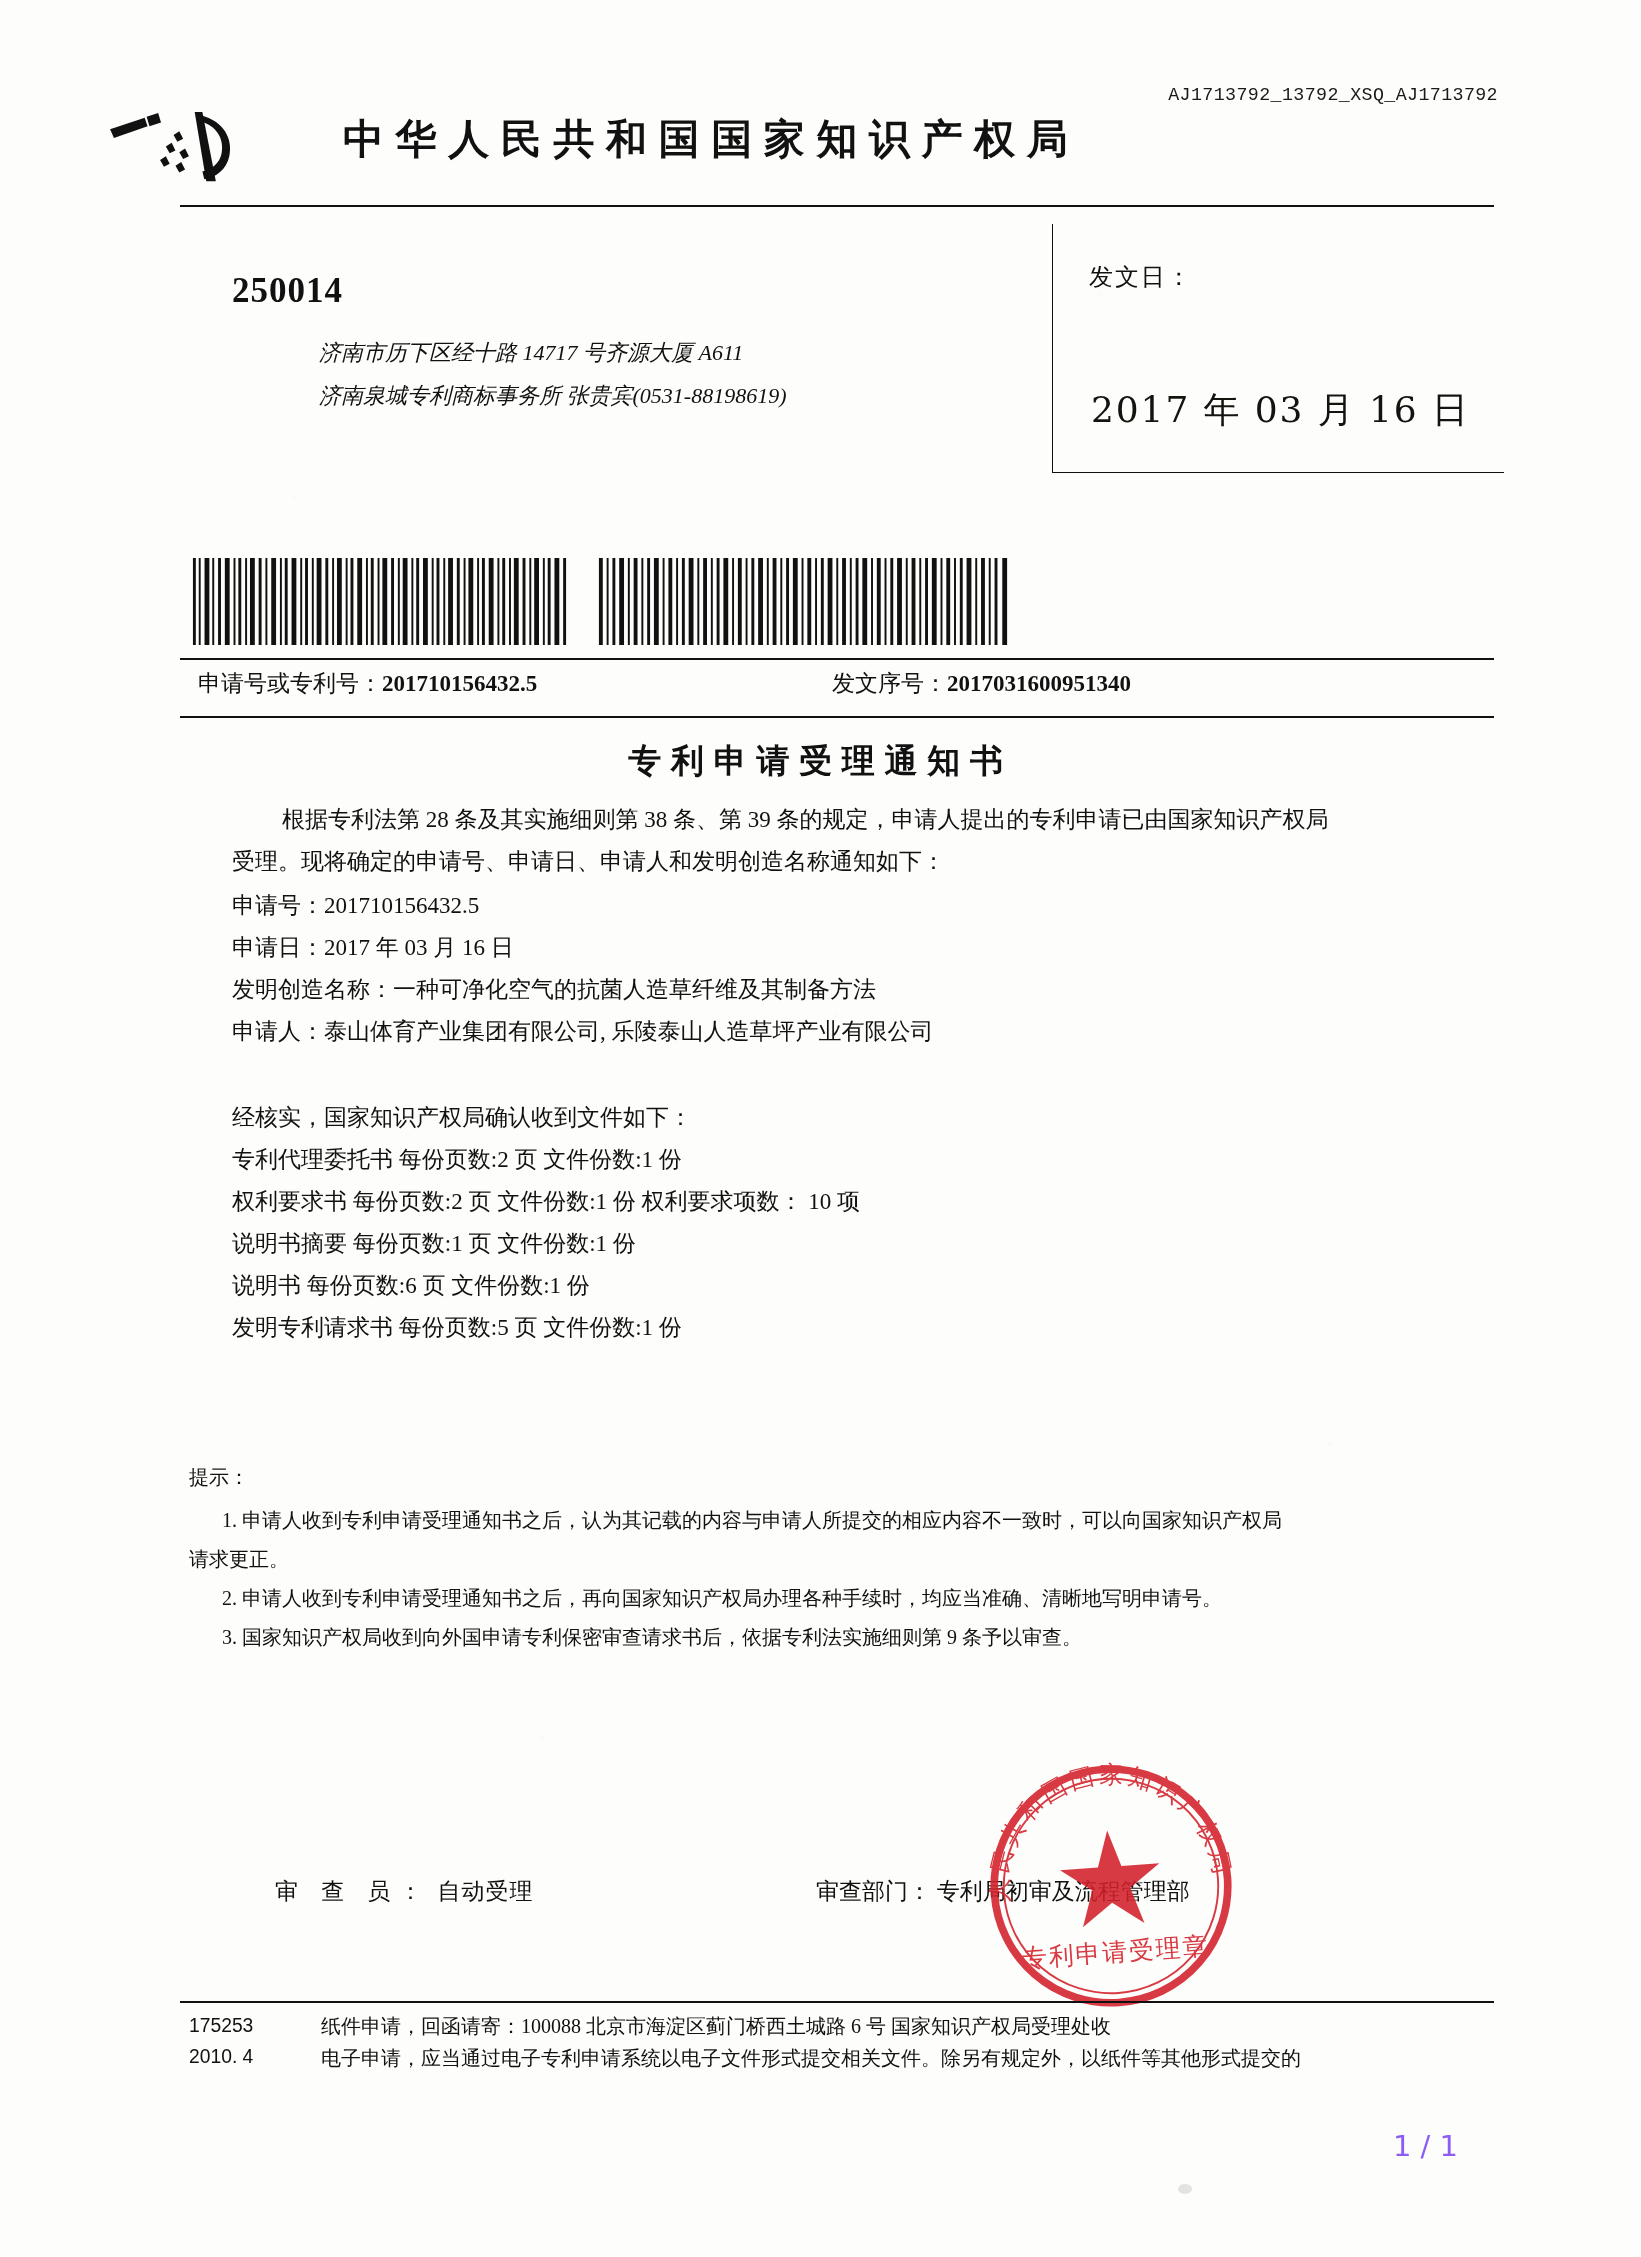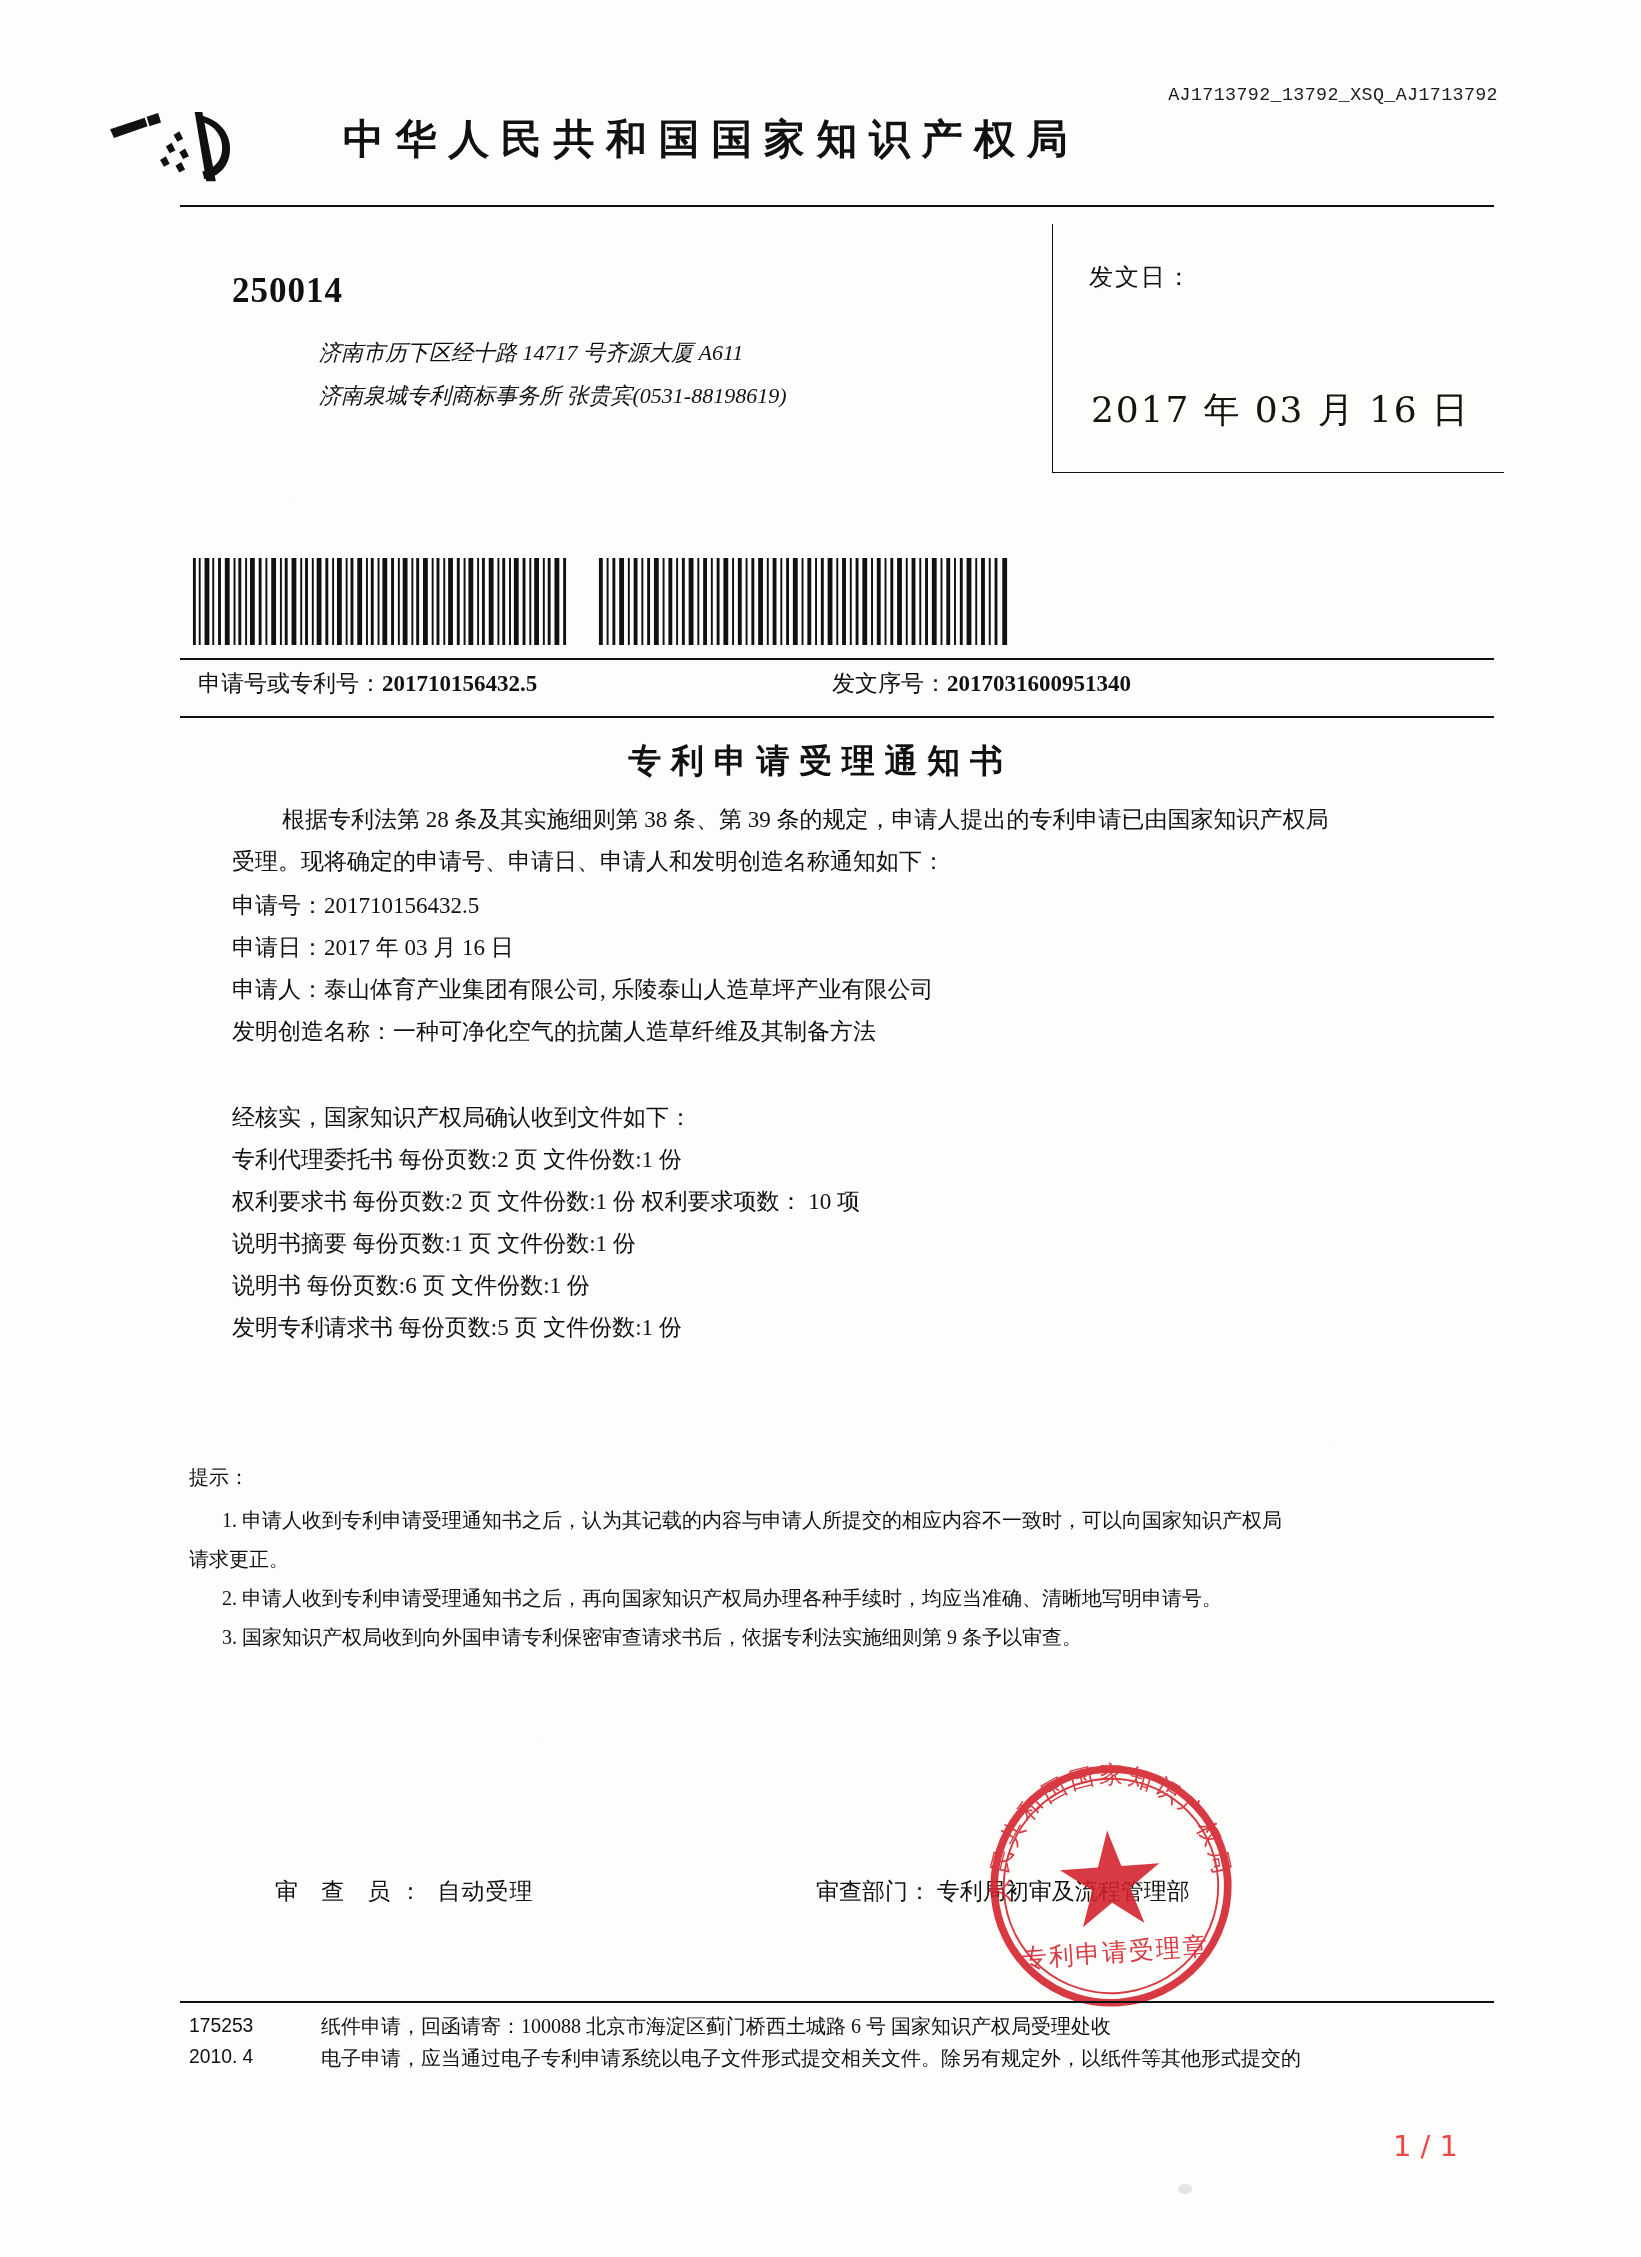--- a/index.html
+++ b/index.html
@@ -255,21 +255,21 @@
     width: 1178px;
     font-size: 20px;
     line-height: 32px;
   }
   .pageno {
     position: absolute;
     top: 2129px;
     right: 183px;
     font-size: 29px;
     font-family: "DejaVu Sans", "Liberation Sans", sans-serif;
-    color: #ef4444;
+    color: #8b5cf6;
   }
   .smudge {
     position: absolute;
     left: 1178px;
     top: 2184px;
     width: 13.5px;
     height: 9.7px;
     background: rgba(0,0,0,0.10);
     border-radius: 50%;
   }
@@ -447,22 +447,22 @@
   <div class="numrow-rule-bottom"></div>
 
   <div class="doc-title">专利申请受理通知书</div>
 
   <div class="body-block">
     <div class="line para-indent">根据专利法第 28 条及其实施细则第 38 条、第 39 条的规定，申请人提出的专利申请已由国家知识产权局</div>
     <div class="line">受理。现将确定的申请号、申请日、申请人和发明创造名称通知如下：</div>
     <div class="fields">
       <div class="line">申请号：201710156432.5</div>
       <div class="line">申请日：2017 年 03 月 16 日</div>
+      <div class="line">发明创造名称：一种可净化空气的抗菌人造草纤维及其制备方法</div>
       <div class="line">申请人：泰山体育产业集团有限公司, 乐陵泰山人造草坪产业有限公司</div>
-      <div class="line">发明创造名称：一种可净化空气的抗菌人造草纤维及其制备方法</div>
     </div>
     <div class="gap-md"></div>
     <div class="line">经核实，国家知识产权局确认收到文件如下：</div>
     <div>
       <div class="line">专利代理委托书  每份页数:2 页  文件份数:1 份</div>
       <div class="line">权利要求书  每份页数:2 页  文件份数:1 份  权利要求项数：  10 项</div>
       <div class="line">说明书摘要  每份页数:1 页  文件份数:1 份</div>
       <div class="line">说明书  每份页数:6 页  文件份数:1 份</div>
       <div class="line">发明专利请求书  每份页数:5 页  文件份数:1 份</div>
     </div>

